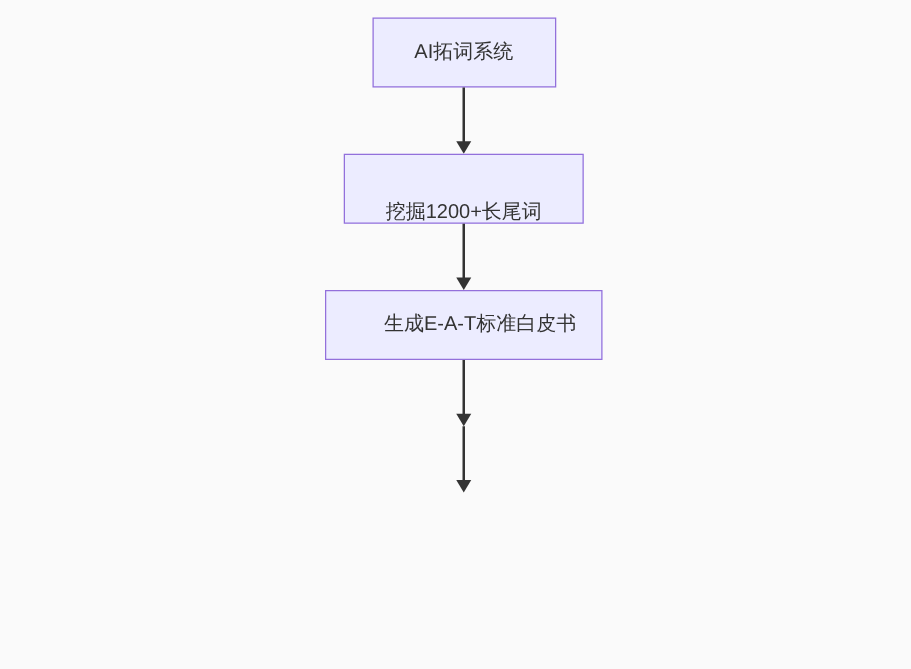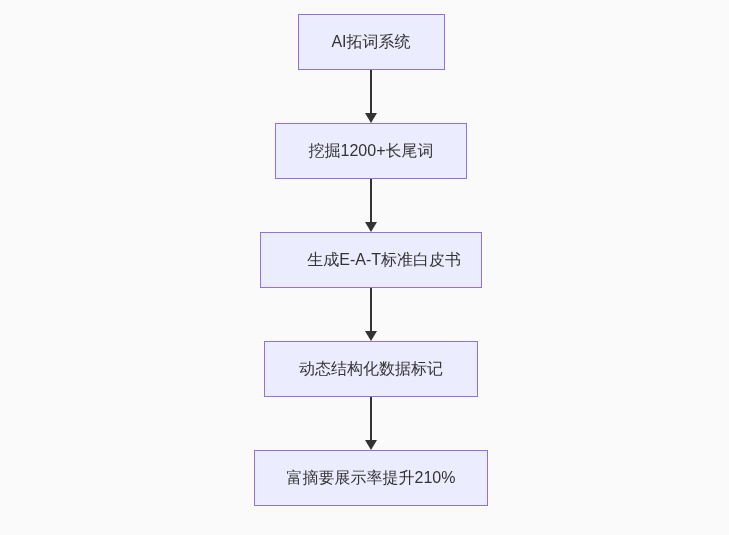--- a/index.html
+++ b/index.html
@@ -35,21 +35,21 @@
     border: 1px solid var(--node-border, #9370DB);
     color: var(--text, #333333);
     font-size: 16px;
     line-height: 1;
     display: flex;
     align-items: center;
     justify-content: center;
     white-space: nowrap;
   }
   .node-1 { min-width: 147px; }
-  .node-2 { min-width: 192px; }
+  .node-2 { min-width: 192px; align-items: flex-end; }
   .node-3 { min-width: 222px; justify-content: flex-end; }
   .node-4 { min-width: 214px; }
   .node-5 { min-width: 234px; }
   .arrow {
     height: 53px;
     display: flex;
     flex-direction: column;
     align-items: center;
   }
   .arrow .line {
@@ -92,27 +92,21 @@
 
     <div class="node node-3">
       <span>生成E-A-T标准白皮书</span>
     </div>
 
     <div class="arrow">
       <div class="line"></div>
       <div class="head"></div>
     </div>
 
-    <div class="node node-4">
-      <span>动态结构化数据标记</span>
-    </div>
 
     <div class="arrow">
       <div class="line"></div>
       <div class="head"></div>
     </div>
 
-    <div class="node node-5">
-      <span>富摘要展示率提升210%</span>
-    </div>
 
   </div>
 </div>
 
 </body></html>

